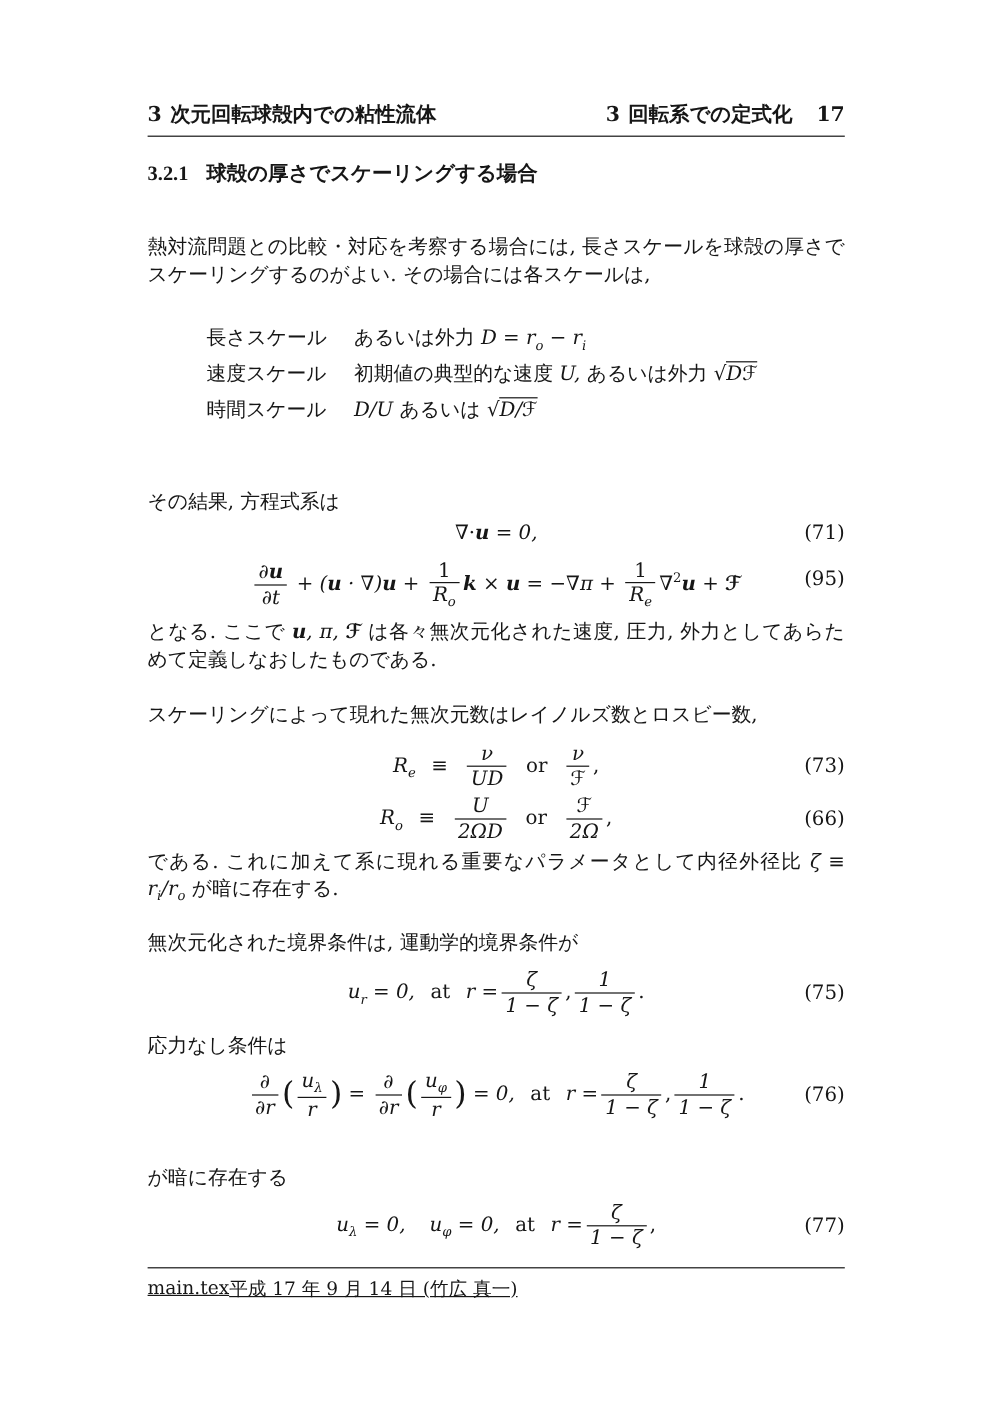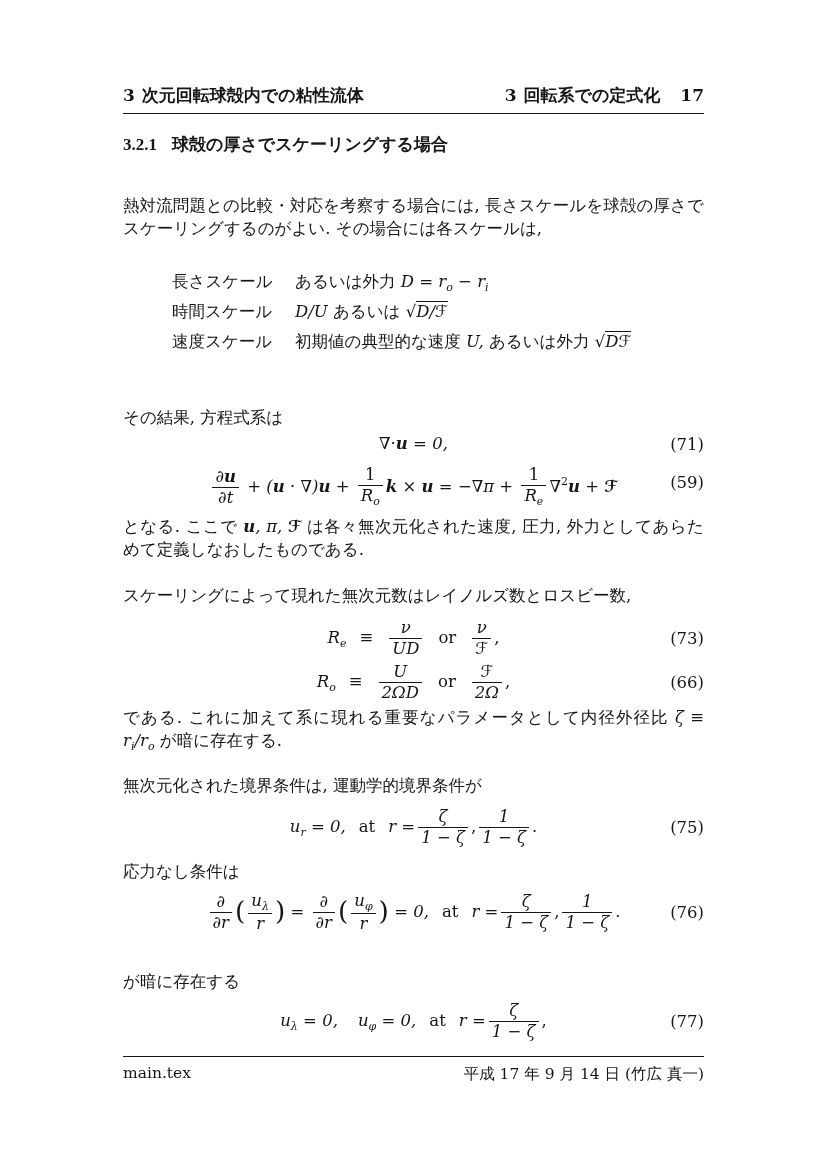--- a/index.html
+++ b/index.html
@@ -33,21 +33,21 @@
   .sqrt { white-space:nowrap; }
   .sqrt .rad { font-style:normal; }
   .sqrt .bar { border-top:1px solid #161616; display:inline-block; line-height:1.25; }
   .eqrow { position:absolute; left:123px; width:581px; }
   .eqbody { text-align:center; white-space:nowrap; }
   .eqnum { position:absolute; right:0; top:50%; transform:translateY(-50%); font-style:normal; }
   .rel { margin:0 13px; font-style:normal; }
   .qgap { margin-left:20px; }
   .bigp { font-size:160%; font-style:normal; vertical-align:middle; line-height:1; position:relative; top:-1px; }
   .footer-rule { top:1056px; border-top:1px solid #161616; height:0; }
-  .footer { top:1064px; display:flex; justify-content:space-between; font-size:15.5px; }
+  .footer { top:1064px; display:flex; font-size:15.5px;text-decoration:underline; }
 </style>
 </head>
 <body>
 
 <div class="abs header">
   <div class="h-left">
     <span class="h-num">3</span><span class="jp-g">次元回転球殻内での粘性流体</span>
   </div>
   <div class="h-right">
     <span class="h-num">3</span><span class="jp-g">回転系での定式化</span><span class="pageno">17</span>
@@ -61,47 +61,47 @@
 <p class="abs para" style="top:194px">熱対流問題との比較・対応を考察する場合には, 長さスケールを球殻の厚さでスケーリングするのがよい. その場合には各スケールは,</p>
 
 <div class="abs scales">
   <div class="srow">
     <div class="slabel">長さスケール</div>
     <div class="sdesc">
       <span>あるいは外力 </span><span class="mi">D = r</span><sub>o</sub><span class="mi"> − r</span><sub>i</sub>
     </div>
   </div>
   <div class="srow">
+    <div class="slabel">速度スケール</div>
+    <div class="sdesc">
+      <span>初期値の典型的な速度 </span><span class="mi">U,</span><span> あるいは外力 </span><span class="sqrt"><span class="rad">√</span><span class="bar mi">Dℱ</span></span>
+    </div>
+  </div>
+  <div class="srow">
     <div class="slabel">時間スケール</div>
     <div class="sdesc">
       <span class="mi">D/U</span><span> あるいは </span><span class="sqrt"><span class="rad">√</span><span class="bar mi">D/ℱ</span></span>
-    </div>
-  </div>
-  <div class="srow">
-    <div class="slabel">速度スケール</div>
-    <div class="sdesc">
-      <span>初期値の典型的な速度 </span><span class="mi">U,</span><span> あるいは外力 </span><span class="sqrt"><span class="rad">√</span><span class="bar mi">Dℱ</span></span>
     </div>
   </div>
 </div>
 
 <p class="abs para" style="top:406px">その結果, 方程式系は</p>
 
 <div class="eqrow" style="top:434px">
   <div class="eqbody">
     <span class="up">∇·</span><span class="mi bf">u</span><span class="mi"> = 0,</span>
   </div>
   <span class="eqnum">(71)</span>
 </div>
 
 <div class="eqrow" style="top:458px;height:48px">
   <div class="eqbody" style="line-height:48px">
     <span class="frac"><span class="ft"><span class="mi">∂</span><span class="mi bf">u</span></span><span class="fb mi">∂t</span></span><span class="mi"> + (</span><span class="mi bf">u</span><span class="mi"> · ∇)</span><span class="mi bf">u</span><span class="mi"> + </span><span class="frac"><span class="ft">1</span><span class="fb"><span class="mi">R</span><sub>o</sub></span></span><span class="mi bf">k</span><span class="mi"> × </span><span class="mi bf">u</span><span class="mi"> = −∇π + </span><span class="frac"><span class="ft">1</span><span class="fb"><span class="mi">R</span><sub>e</sub></span></span><span class="up">∇</span><sup>2</sup><span class="mi bf">u</span><span class="mi"> + </span><span class="mi bf">ℱ</span>
   </div>
-  <span class="eqnum">(59)</span>
+  <span class="eqnum">(95)</span>
 </div>
 
 <p class="abs para" style="top:515px">
   <span>となる. ここで </span><span class="mi bf">u</span><span class="mi">, π, </span><span class="mi bf">ℱ</span><span> は各々無次元化された速度, 圧力, 外力としてあらためて定義しなおしたものである.</span>
 </p>
 
 <p class="abs para" style="top:584px">スケーリングによって現れた無次元数はレイノルズ数とロスビー数,</p>
 
 <div class="eqrow" style="top:616px;height:44px">
   <div class="eqbody" style="line-height:44px">

